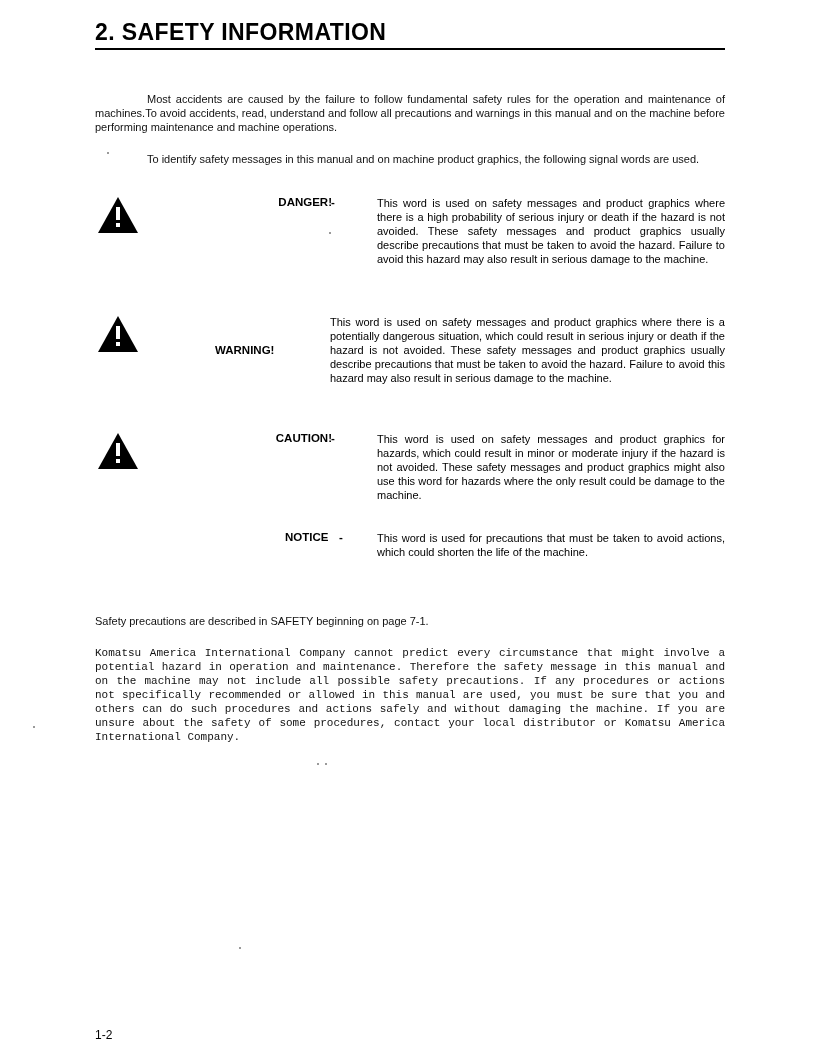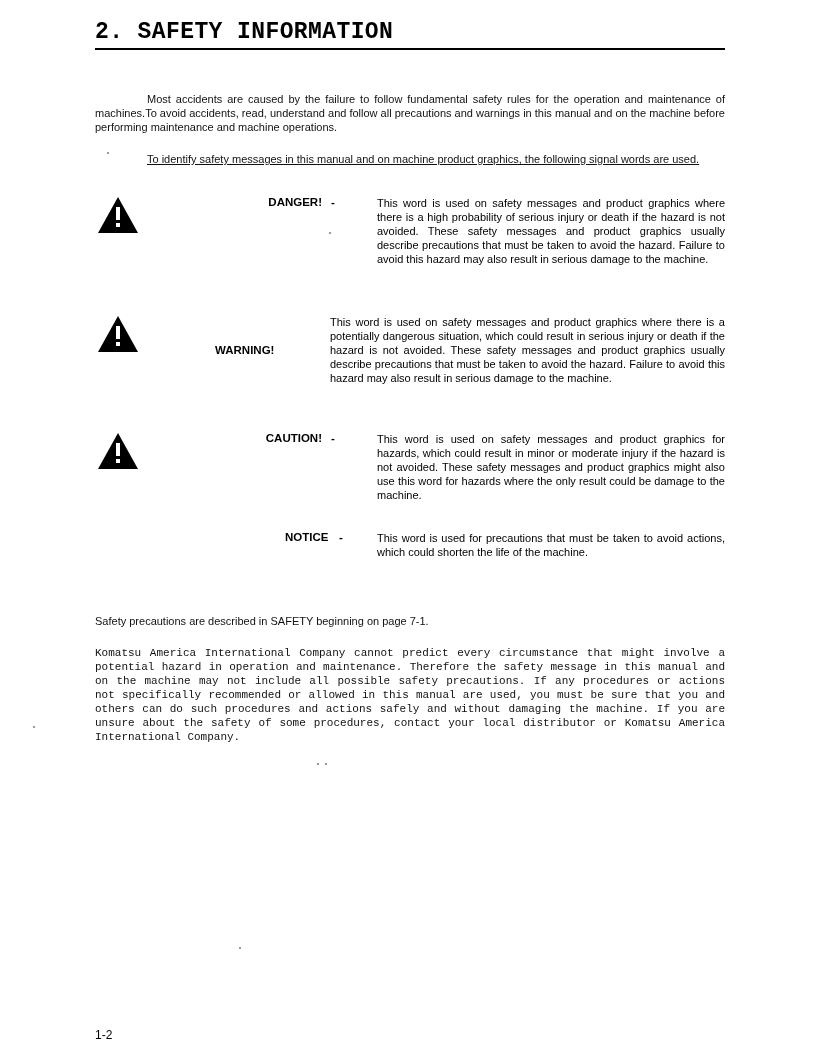--- a/index.html
+++ b/index.html
@@ -20,21 +20,20 @@
     left: 0;
     top: 0;
     width: 819px;
     height: 1055px;
   }
   .title-block {
     position: absolute;
     left: 95px;
     top: 18px;
     width: 630px;
-    font-family: Liberation Mono, monospace;
   }
   .title-text {
     font-size: 23px;
     font-weight: bold;
     letter-spacing: 0.4px;
     line-height: 28px;
   }
   .title-rule {
     border-bottom: 2px solid #000;
     margin-top: 2px;
@@ -50,21 +49,20 @@
     left: 95px;
     top: 92px;
     width: 630px;
     text-indent: 52px;
   }
   .p-identify {
     left: 95px;
     top: 152px;
     width: 630px;
     text-indent: 52px;
-    text-decoration: underline;
   }
   .watermark {
     position: absolute;
     left: 105px;
     top: 166px;
     font-size: 25px;
     color: #c9c9c9;
     font-family: "DejaVu Sans", sans-serif;
     letter-spacing: 0.2px;
     white-space: nowrap;
@@ -76,21 +74,21 @@
     width: 630px;
   }
   .row .icon-cell {
     position: absolute;
     left: 2px;
     top: 0px;
     width: 46px;
   }
   .row .label-cell {
     position: absolute;
-    left: 117px;
+    left: 127px;
     top: 0px;
     width: 110px;
     font-size: 11.5px;
     font-weight: bold;
     text-align: right;
   }
   .row .dash-cell {
     position: absolute;
     left: 230px;
     top: 0px;

